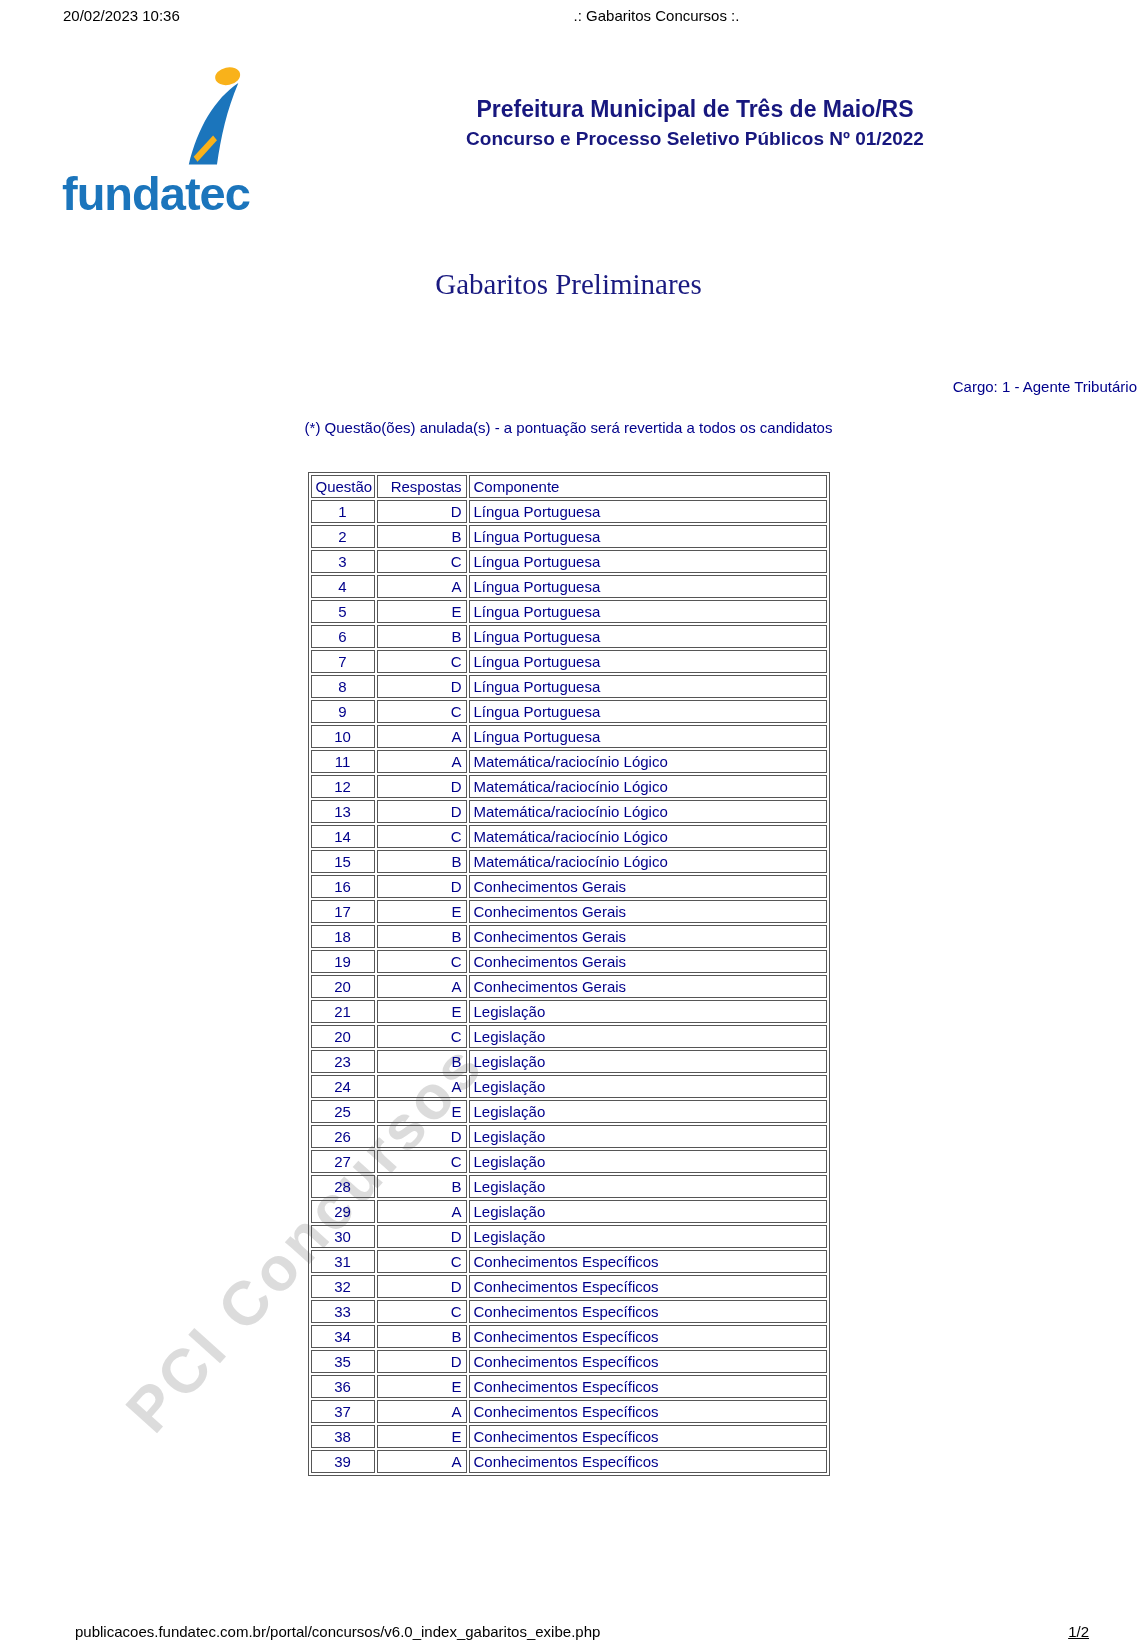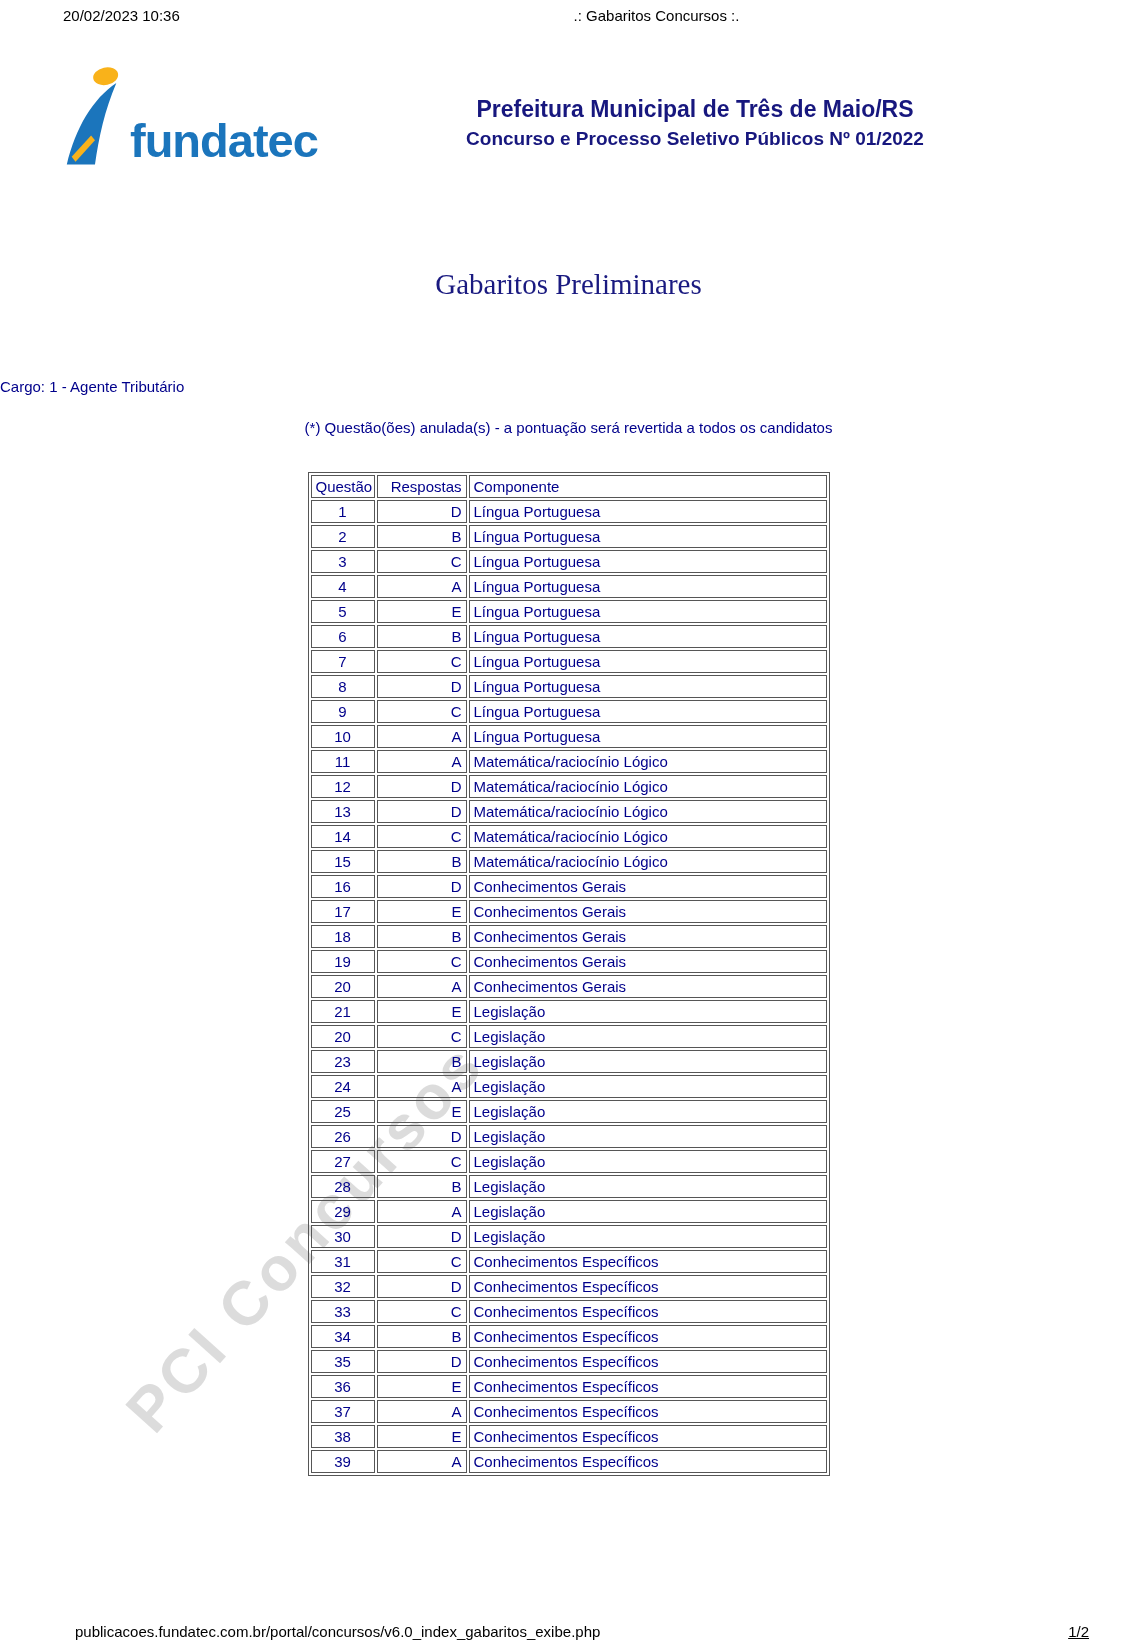--- a/index.html
+++ b/index.html
@@ -11,39 +11,39 @@
     font-family:"Liberation Sans", sans-serif;
     color:#000;
   }
 
   
   .print-header { position:absolute; top:7px; left:16px; right:0; height:20px; font-size:15px; color:#000; }
   .ph-left  { position:absolute; left:47px; top:0; }
   .ph-center{ position:absolute; left:160px; right:0; top:0; text-align:center; }
 
   
-  .logo { position:absolute; left:60px; top:64px; display:flex; align-items:flex-end; z-index:2; }
+  .logo { position:absolute; left:60px; top:64px; display:flex; align-items:flex-end; z-index:2;flex-direction:column; }
   .logo svg { width:68px; height:106px; display:block; }
   .logo-text {
     font-size:47px; font-weight:bold; color:#1B75BC;
     letter-spacing:-1px; line-height:1; margin-left:2px; margin-bottom:6px;
   }
 
   
   .header-text { position:absolute; left:410px; top:96px; width:570px; text-align:center; color:#17177E; z-index:2; }
   .header-line1 { font-size:23px; font-weight:bold; margin-bottom:5px; }
   .header-line2 { font-size:19px; font-weight:bold; }
 
   .page-title {
     position:absolute; top:268px; left:0; width:100%;
     text-align:center; font-family:Liberation Serif, serif;
     font-size:29px; color:#1A1A80; z-index:2;
   }
 
-  .cargo-line { position:absolute; top:378px; left:0; width:100%; text-align:left; font-size:15px; color:#00008B; z-index:2; }
+  .cargo-line { position:absolute; top:378px; left:0; width:100%; text-align:right; font-size:15px; color:#00008B; z-index:2; }
   .note-line  { position:absolute; top:419px; left:0; width:100%; text-align:center; font-size:15px; color:#00008B; z-index:2; }
 
   
   .table-wrap { position:absolute; top:472px; left:0; right:0; display:flex; justify-content:center; z-index:1;border-radius:16px; }
   table.answers {
     border-collapse:separate; border-spacing:2px;
     border:1px solid #565656;
     table-layout:fixed; width:522px; background:transparent;
   }
   table.answers th, table.answers td {

